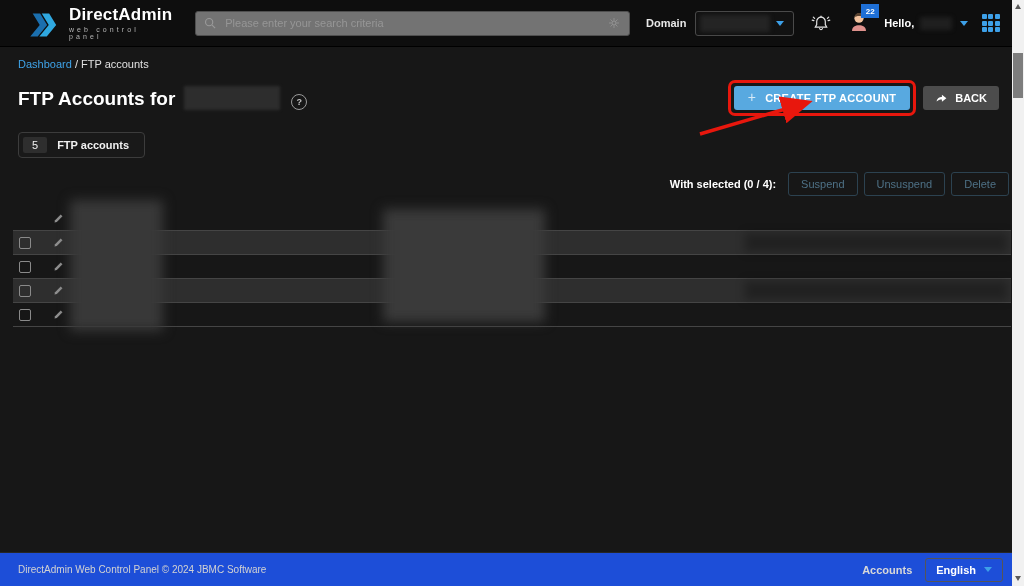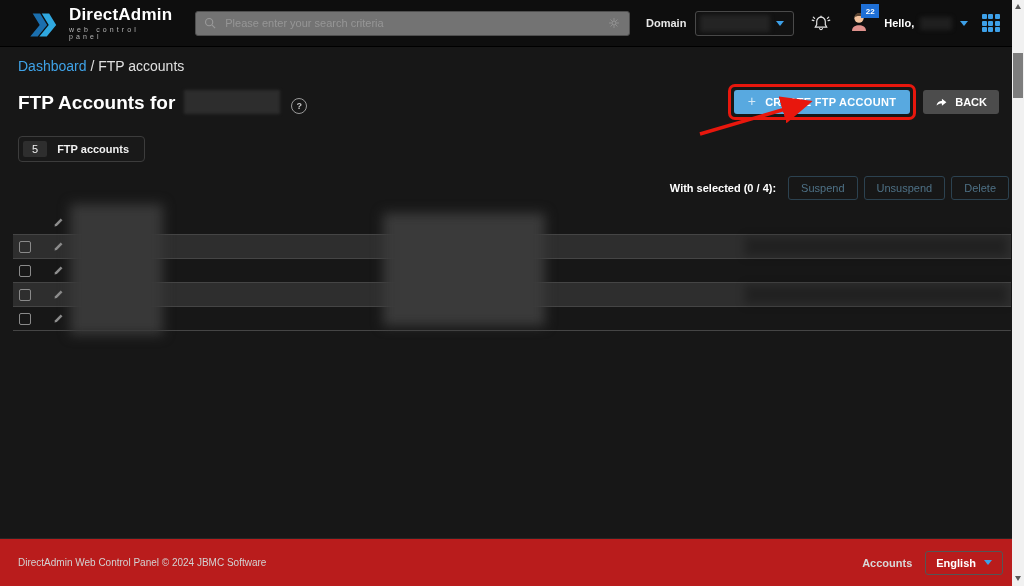--- a/index.html
+++ b/index.html
@@ -29,21 +29,21 @@
          color:#fff;font-size:8px;font-weight:bold;display:flex;align-items:center;justify-content:center;padding:0 2px;}
   .greeting{font-size:11px;font-weight:bold;margin-left:14px;}
   .hello-caret{margin-left:8px;cursor:pointer;}
   .grid-icon{display:grid;grid-template-columns:repeat(3,5px);grid-template-rows:repeat(3,5px);gap:1.5px;margin-left:14px;margin-right:12px;cursor:pointer;}
   .grid-icon span{background:#3da0e8;border-radius:1px;}
 
   
   .redact{background:#2c2c2c;filter:blur(2px);border-radius:2px;display:inline-block;}
 
   
-  .crumbs{margin:11px 0 0 18px;font-size:14px;color:#e0e0e0;}
+  .crumbs{margin:11px 0 0 18px;font-size:11px;color:#e0e0e0;}
   .crumbs .home{color:#3fa3e8;text-decoration:none;cursor:pointer;}
   .title-row{display:flex;align-items:center;margin:10px 13px 0 18px;height:35px;}
   .page-title{font-size:19px;font-weight:bold;display:flex;align-items:flex-end;}
   .title-redact{width:96px;height:24px;background:#2d2d2d;filter:blur(1.4px);margin-left:9px;}
   .help-circle{width:14px;height:14px;border:1px solid #9a9a9a;border-radius:50%;margin-left:11px;
                display:flex;align-items:center;justify-content:center;font-size:9px;color:#c5c5c5;font-weight:bold;cursor:pointer;}
   .title-actions{margin-left:auto;display:flex;align-items:center;}
   .annot-box{border:3px solid #e8170d;border-radius:7px;padding:3px;display:inline-block;}
   .btn-create{display:flex;align-items:center;background:#58a9e0;border:none;border-radius:3px;color:#fff;
               font-weight:bold;font-size:11px;padding:6px 14px;cursor:pointer;font-family:"Liberation Sans",sans-serif;letter-spacing:.3px;}
@@ -74,21 +74,21 @@
   .trow{position:relative;height:23px;border-bottom:1px solid #454545;display:flex;align-items:center;}
   .trow.alt{background:#2e2e2e;}
   .trow.alt::after{content:"";position:absolute;left:732px;right:4px;top:2px;bottom:2px;background:rgba(0,0,0,.28);filter:blur(5px);pointer-events:none;}
   .cb{width:12px;height:12px;border:1px solid #8a8a8a;border-radius:2px;background:transparent;cursor:pointer;box-sizing:border-box;}
   .cell-check{width:26px;padding-left:6px;display:flex;}
   .cell-edit{width:26px;display:flex;justify-content:center;cursor:pointer;}
   .redact-account{position:absolute;left:57px;top:-7px;width:93px;height:131px;background:#383838;filter:blur(6px);z-index:3;pointer-events:none;}
   .redact-path{position:absolute;left:370px;top:2px;width:162px;height:113px;background:#3a3a3a;filter:blur(6px);z-index:3;pointer-events:none;}
 
   
-  .footer{position:absolute;left:0;bottom:0;width:1012px;height:48px;background:#b91c1c;border-top:1px solid #262626;
+  .footer{position:absolute;left:0;bottom:0;width:1012px;height:34px;background:#1d4ed8;border-top:1px solid #262626;
           display:flex;align-items:center;box-sizing:border-box;}
   .copyright{font-size:10px;color:#d2d2d2;margin-left:18px;}
   .lang-wrap{margin-left:auto;display:flex;align-items:center;margin-right:9px;}
   .lang-label{font-size:11px;font-weight:bold;color:#d8d8d8;margin-right:13px;}
   .lang-btn{display:flex;align-items:center;gap:8px;background:transparent;border:1px solid #555;border-radius:3px;
             color:#fff;font-size:11px;font-weight:bold;padding:5px 10px;cursor:pointer;font-family:"Liberation Sans",sans-serif;}
 
   
   .scrollbar{position:absolute;right:0;top:0;width:12px;height:586px;background:#f1f1f1;}
   .sb-arrow{position:absolute;left:0;width:12px;height:12px;display:flex;align-items:center;justify-content:center;cursor:pointer;}

